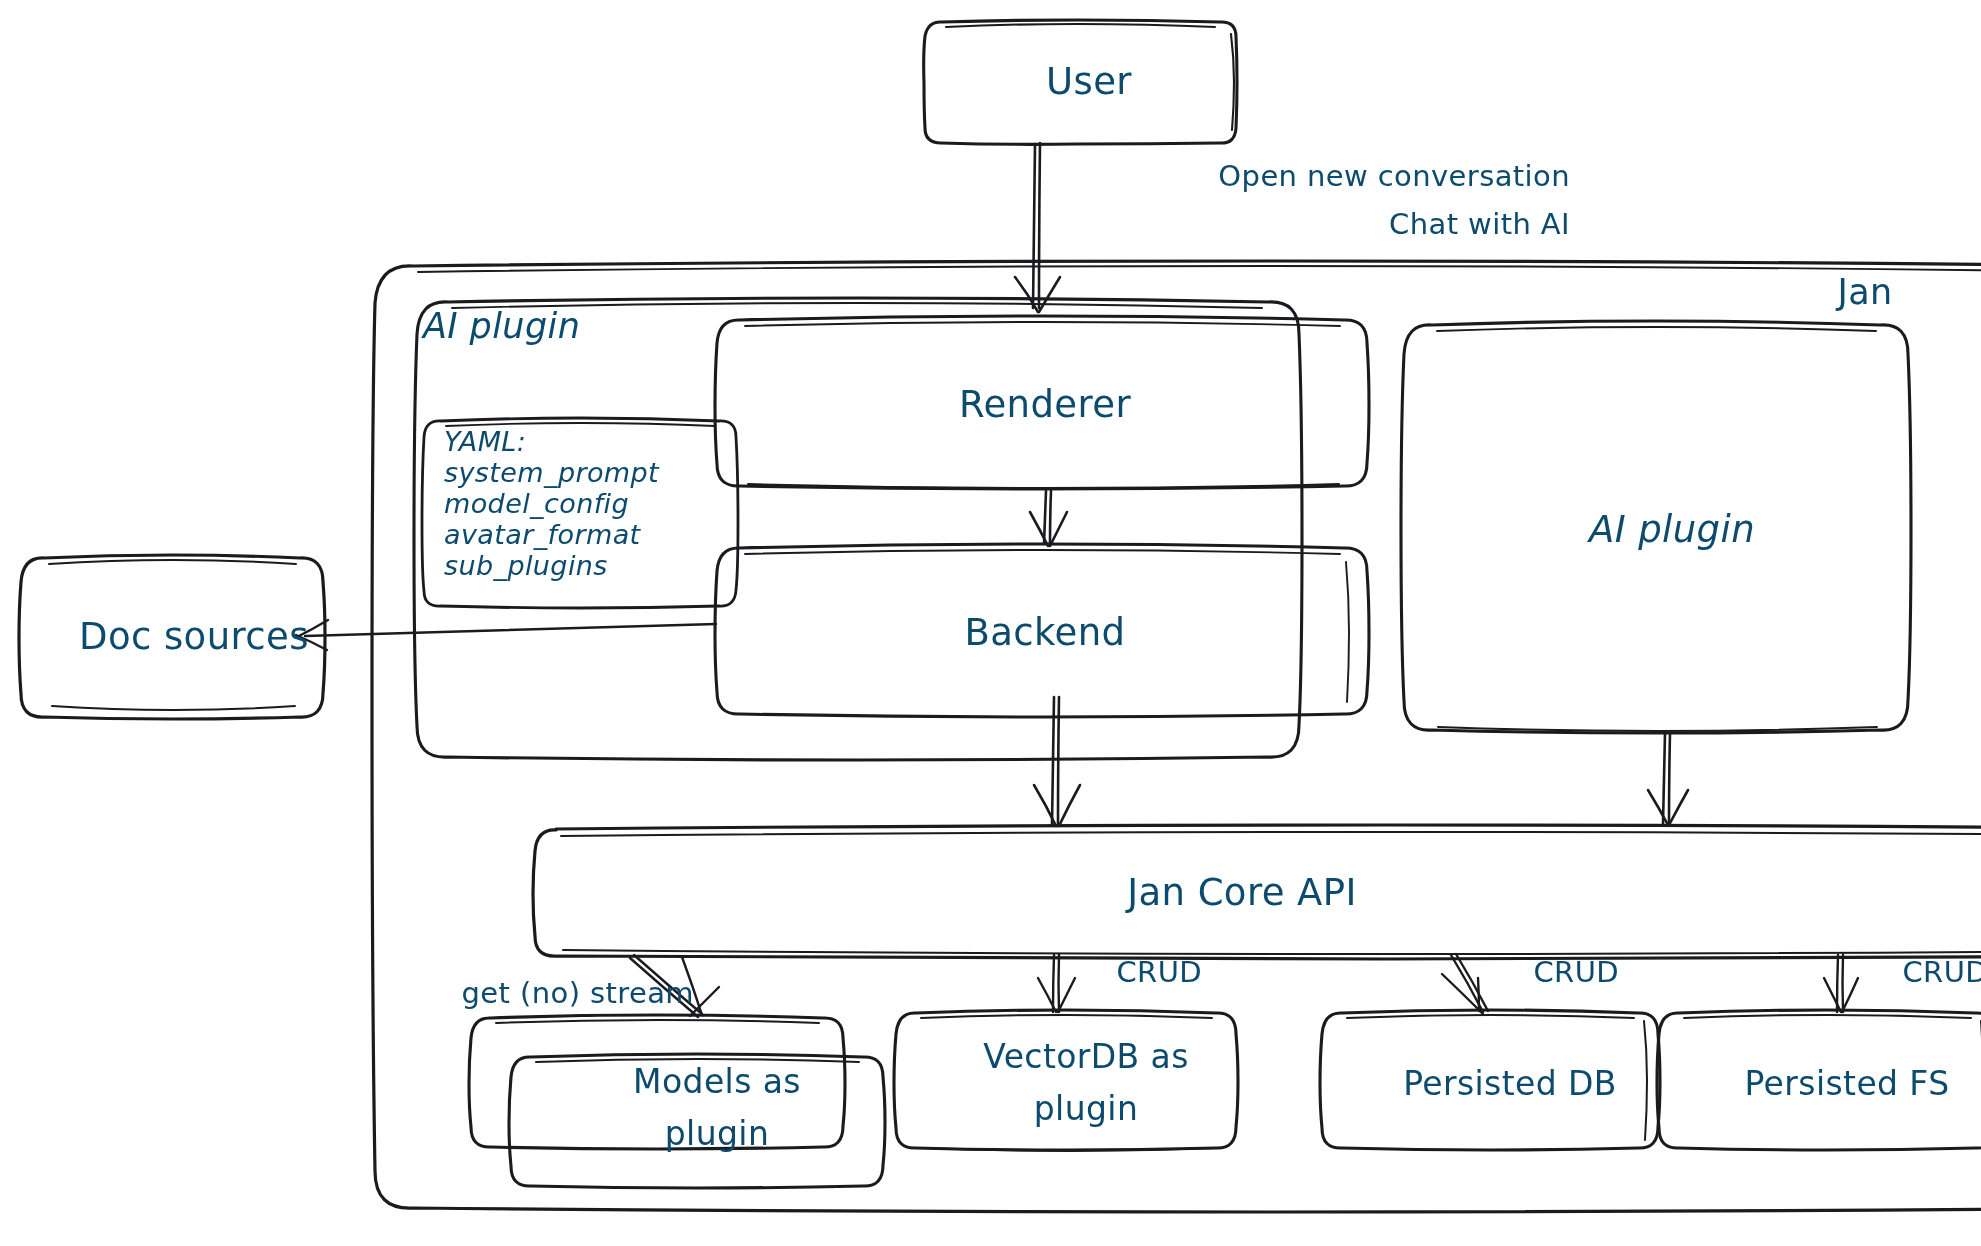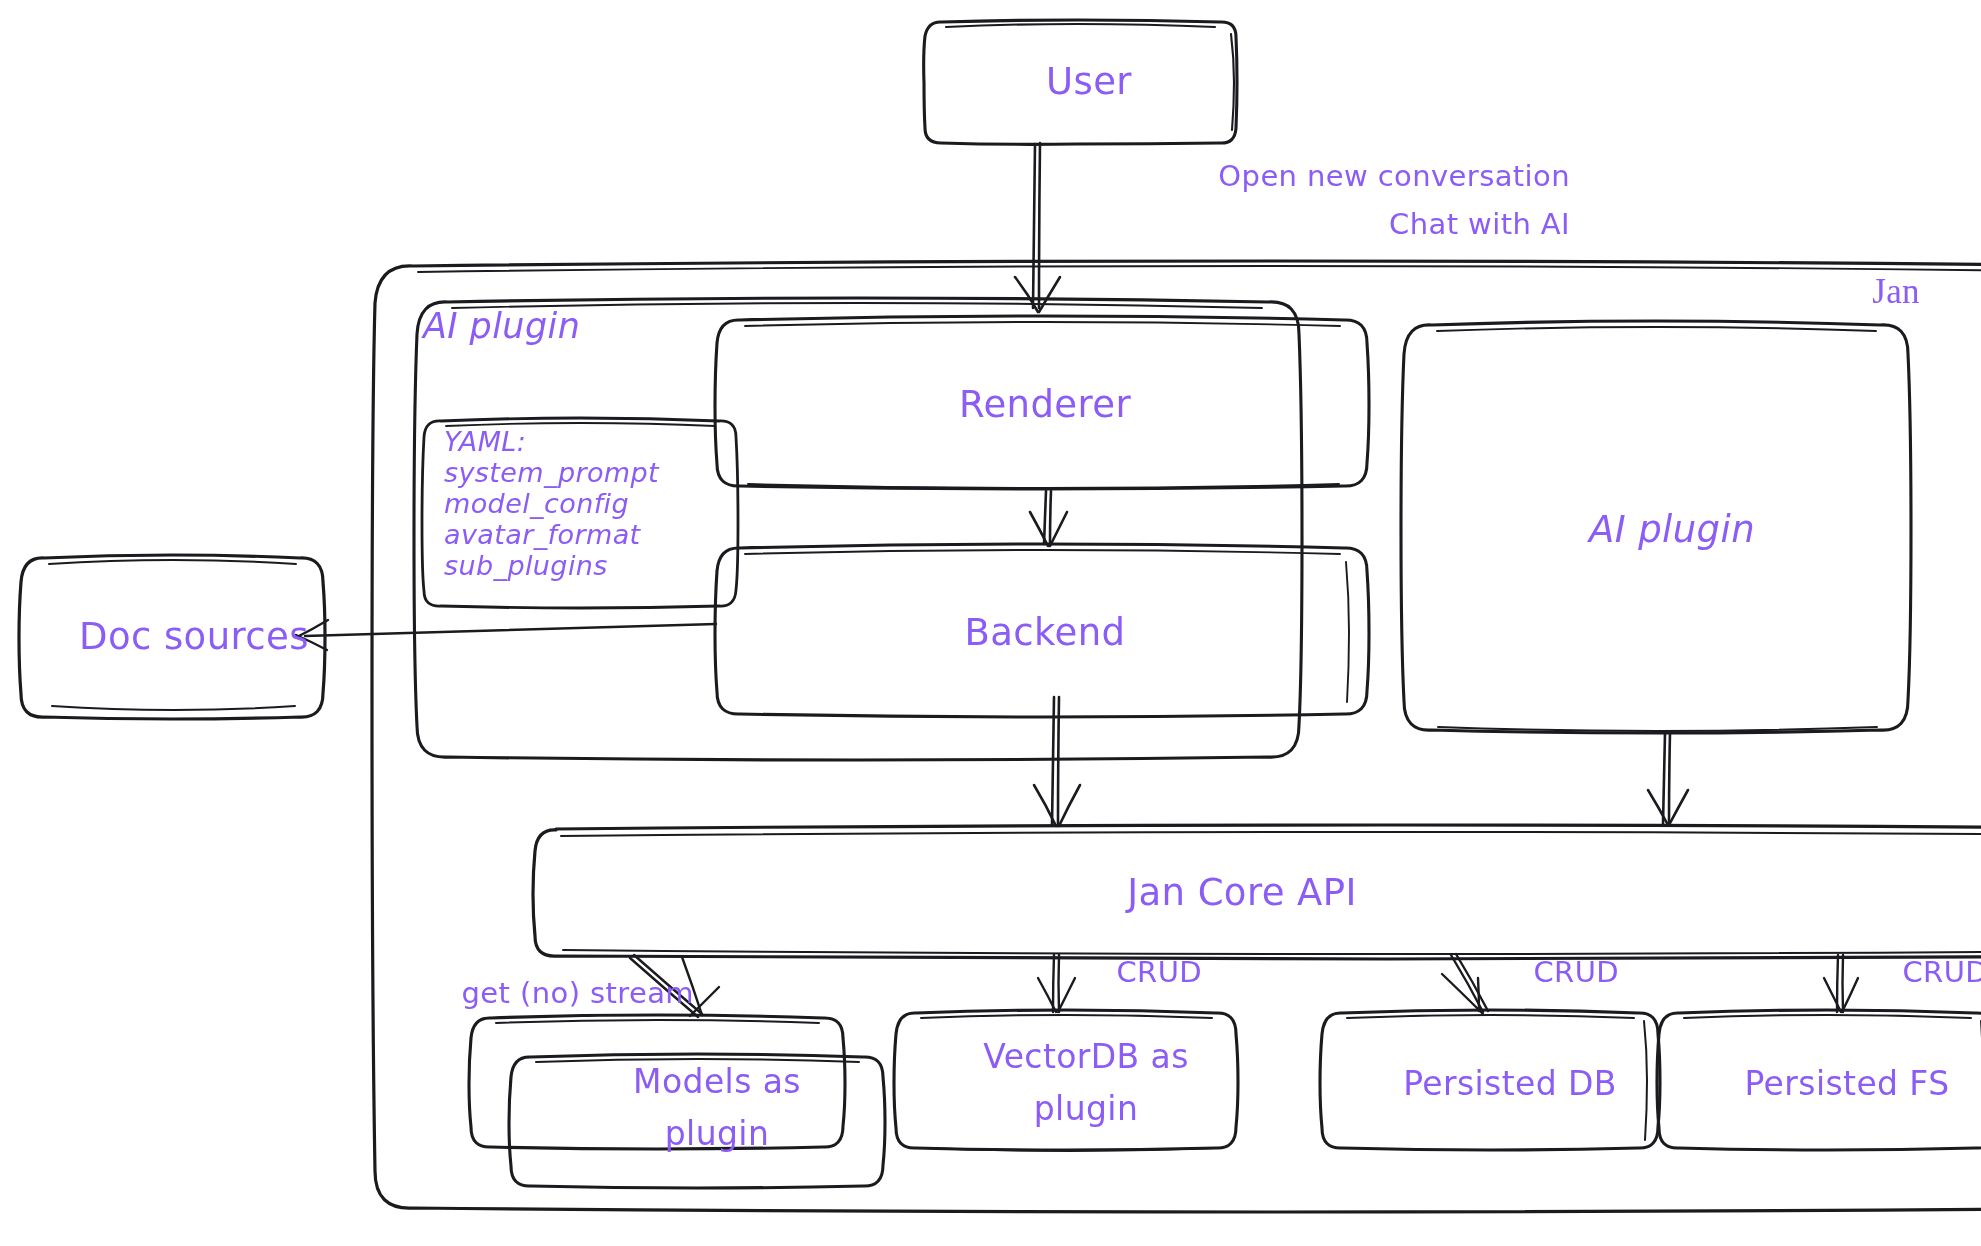--- a/index.html
+++ b/index.html
@@ -23,21 +23,21 @@
     height: 1246px;
   }
   svg#sketch path, svg#sketch line, svg#sketch polyline {
     fill: none;
     stroke: #1b1b1f;
     stroke-linecap: round;
     stroke-linejoin: round;
   }
   .node-label {
     position: absolute;
-    color: #8b5cf6;
+    color: #0c4a6e;
     font-family: "DejaVu Sans", sans-serif;
     white-space: pre;
     text-align: center;
     pointer-events: none;
     letter-spacing: 0.4px;
   }
   .lbl-lg   { font-size: 37px; }
   .lbl-md   { font-size: 35px; }
   .lbl-sm   { font-size: 33px; }
   .lbl-xs   { font-size: 27px; line-height: 31px; text-align: left; }
@@ -190,21 +190,21 @@
       <path stroke-width="2.4" d="M1838 955 q-1 28 -1 57"></path>
       <path stroke-width="2.4" d="M1843 955 q-1 28 0 57"></path>
       <path stroke-width="2.4" d="M1824 978 q9 18 17 34"></path>
       <path stroke-width="2.4" d="M1858 978 q-8 18 -16 34"></path>
     </g>
 
   </svg>
 
   <div class="node-label lbl-lg centered" style="left:942px; top:42px; width:294px; height:78px;">User</div>
 
-  <div class="node-label lbl-md" style="left:1810px; top:272px; width:110px; height:44px; text-align:right;font-family:Liberation Serif, serif;">Jan</div>
+  <div class="node-label lbl-md" style="left:1810px; top:272px; width:110px; height:44px; text-align:center;">Jan</div>
 
   <div class="node-label lbl-md" style="left:423px; top:306px; width:220px; height:44px; text-align:left; font-style:italic;">AI plugin</div>
 
   <div class="node-label lbl-xs" style="left:444px; top:426px; width:270px; height:165px; font-style:italic;">YAML:
 system_prompt
 model_config
 avatar_format
 sub_plugins</div>
 
   <div class="node-label lbl-lg centered" style="left:740px; top:360px; width:610px; height:88px;">Renderer</div>

